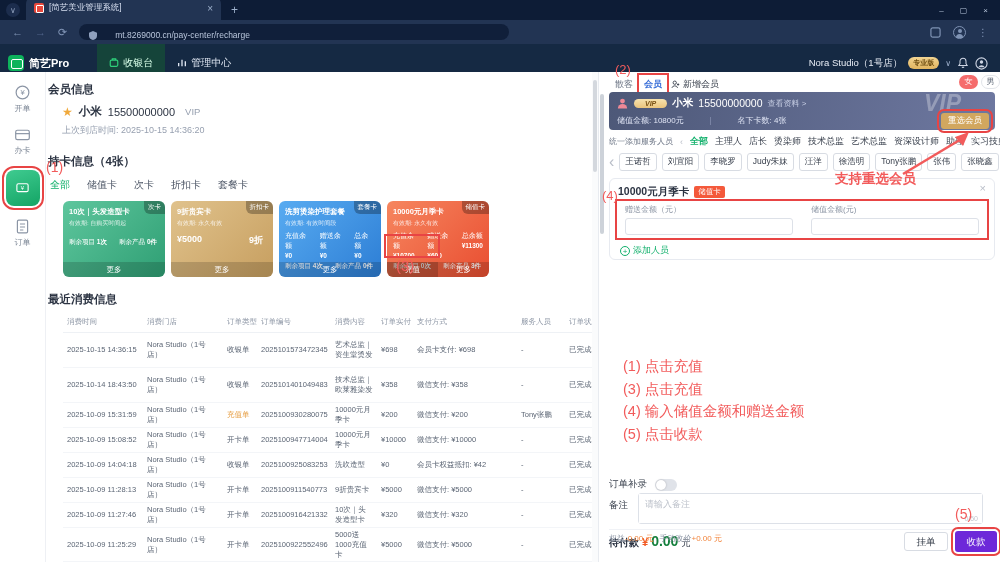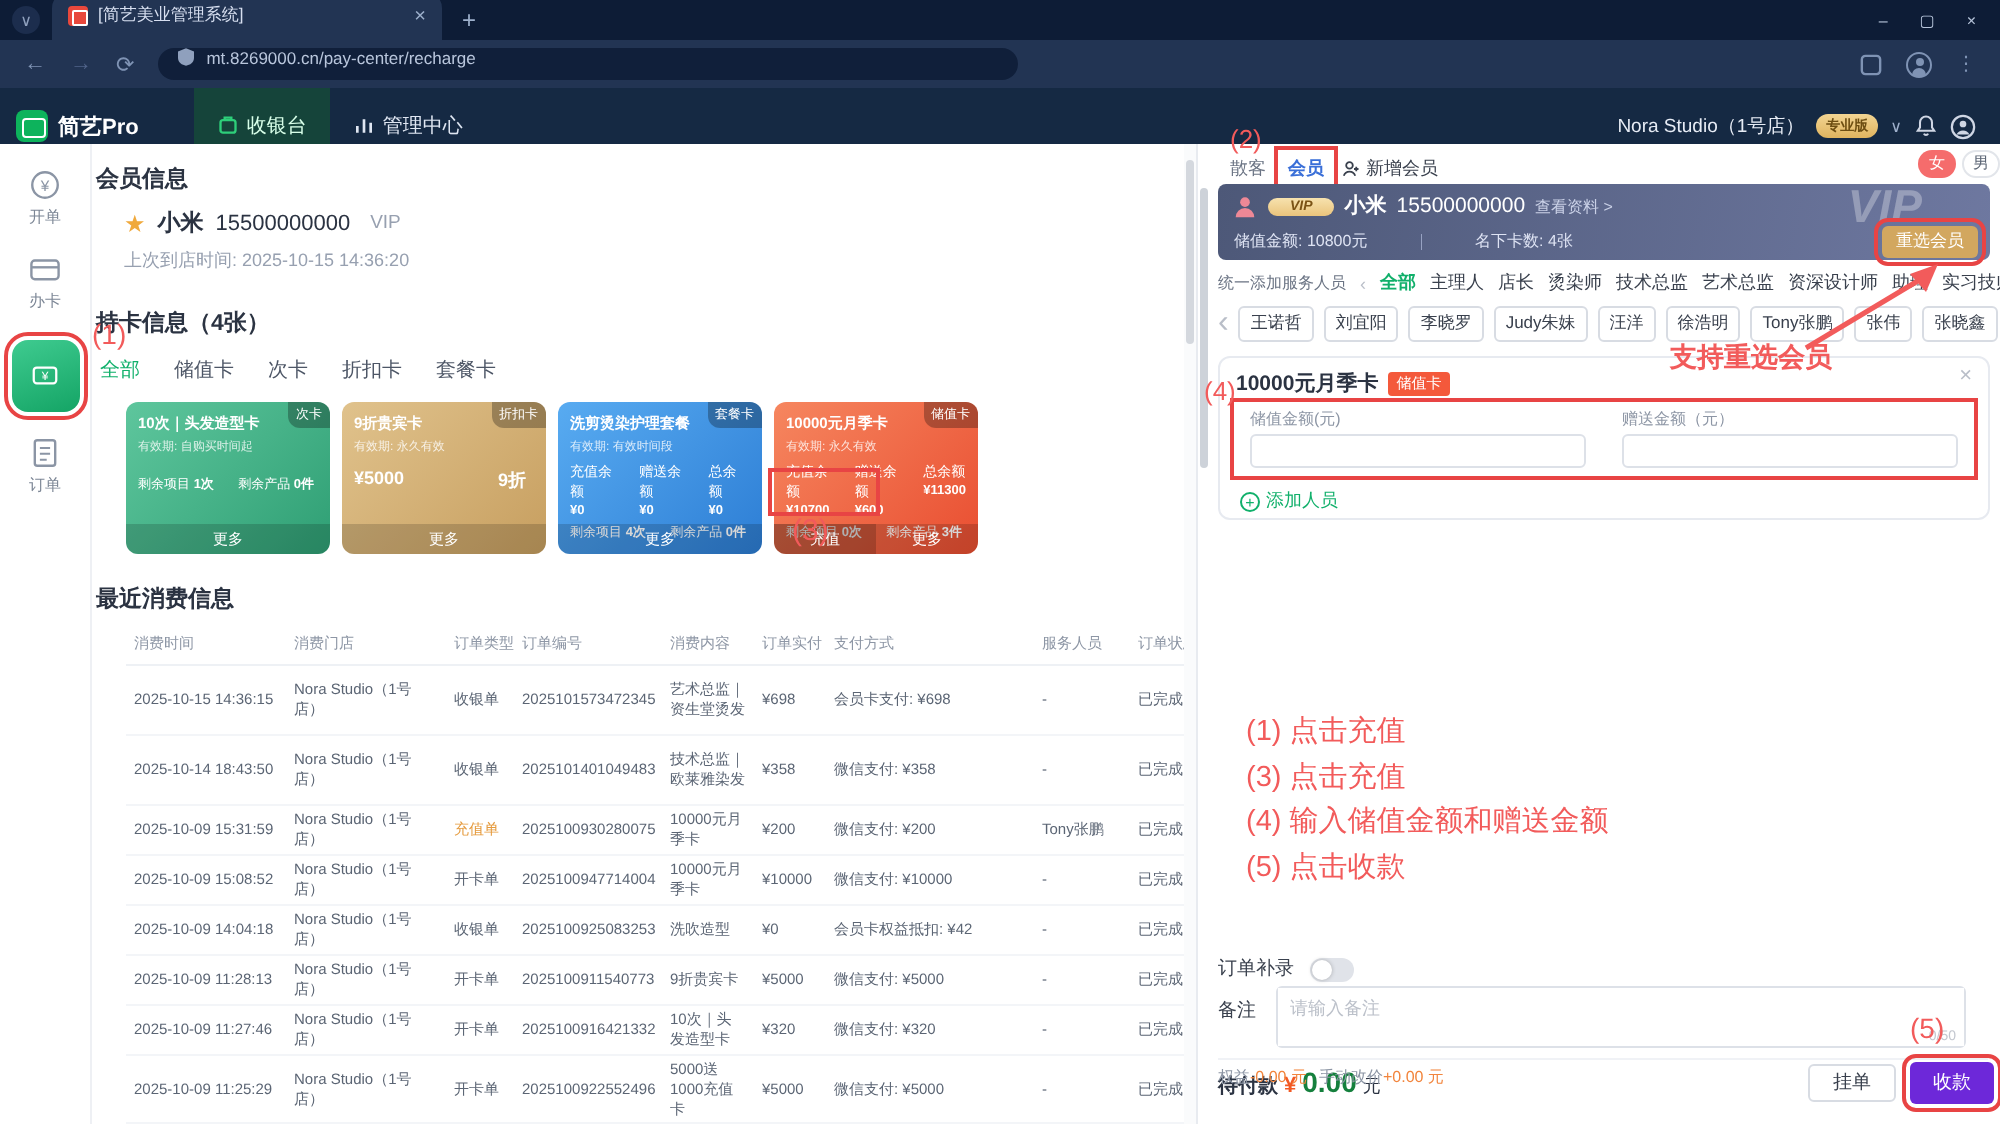--- a/index.html
+++ b/index.html
@@ -13,21 +13,21 @@
   .btab{display:flex;align-items:center;gap:5px;background:#223453;height:17px;margin-left:6px;border-radius:8px 8px 0 0;padding:12px 8px;width:195px;color:#d7dff0;font-size:8.5px}
   .favicon{width:10px;height:10px;border-radius:2px;background:#e8483c;position:relative;flex:none}
   .favicon::after{content:"";position:absolute;left:2px;top:2px;width:6px;height:6px;border:1.2px solid #fff;border-radius:1px}
   .ttitle{flex:1;overflow:hidden;white-space:nowrap}
   .tclose{color:#9db0cc;font-size:10px}
   .newtab{color:#9db0cc;font-size:12px;margin:0 0 3px 10px}
   .wctrl{margin-left:auto;display:flex;gap:16px;margin:0 12px 5px auto;font-size:8px;color:#b6c4da}
   .navbar{position:absolute;left:0;top:20px;width:100%;height:24px;background:#223453;display:flex;align-items:center}
   .nbtn{color:#7f93b4;font-size:11px;margin-left:12px}
   .nbtn.dim{color:#51648a}
-  .urlbar{display:flex;align-items:flex-start;gap:6px;background:#101f3a;border-radius:9px;height:16px;margin-left:12px;padding:0 10px;width:430px;color:#b9c6dc;font-size:8.5px}
+  .urlbar{display:flex;align-items:flex-end;gap:18px;background:#101f3a;border-radius:9px;height:16px;margin-left:12px;padding:0 10px;width:430px;color:#b9c6dc;font-size:8.5px}
   .nright{margin-left:auto;display:flex;align-items:center;gap:12px;margin-right:12px;color:#7f93b4;font-size:10px}
   .bavatar{width:13px;height:13px;border-radius:50%;border:1px solid #7f93b4;position:relative}
   .bavatar::after{content:"";position:absolute;left:3.5px;top:2px;width:4px;height:4px;border-radius:50%;background:#7f93b4}
   .bavatar::before{content:"";position:absolute;left:2px;top:7px;width:7px;height:4px;border-radius:4px 4px 0 0;background:#7f93b4}
 
   
   .appbar{position:absolute;left:0;top:44px;width:100%;height:38px;background:#152943;display:flex;align-items:center}
   .logo{display:flex;align-items:center;gap:5px;margin-left:8px;color:#fff;font-weight:bold;font-size:11px}
   .logoicon{width:16px;height:16px;border-radius:4px;background:#0db35c;position:relative}
   .logoicon::after{content:"";position:absolute;left:3px;top:4px;width:10px;height:8px;border:1.4px solid #fff;border-radius:2px}
@@ -528,25 +528,25 @@
     </div>
 
     <div class="form">
       <div class="ftitle">
         <span>10000元月季卡</span>
         <span class="fbadge">储值卡</span>
       </div>
       <span class="fclose">×</span>
       <div class="fieldbox">
         <div class="fg">
+          <label>赠送金额（元）</label>
+          <input style="">
+        </div>
+        <div class="fg">
           <label>储值金额(元)</label>
-          <input style="">
-        </div>
-        <div class="fg">
-          <label>赠送金额（元）</label>
           <input style="">
         </div>
       </div>
       <div class="addp">
         <i>+</i>
         <span>添加人员</span>
       </div>
     </div>
 
     <div class="steps">

